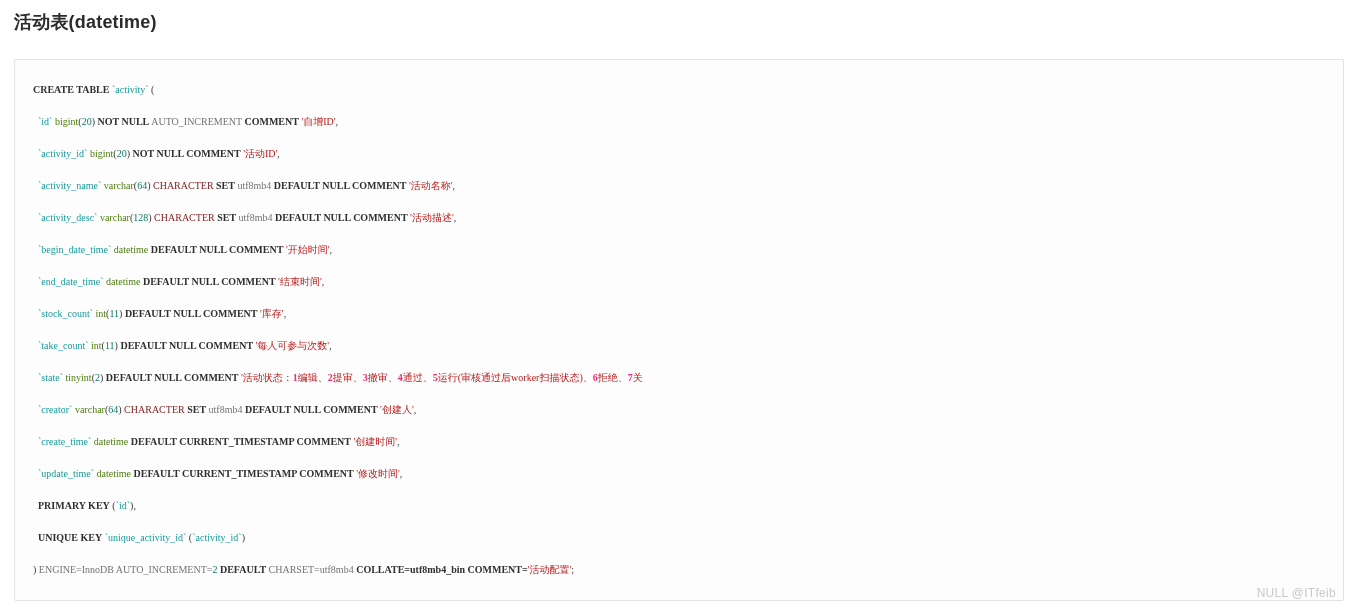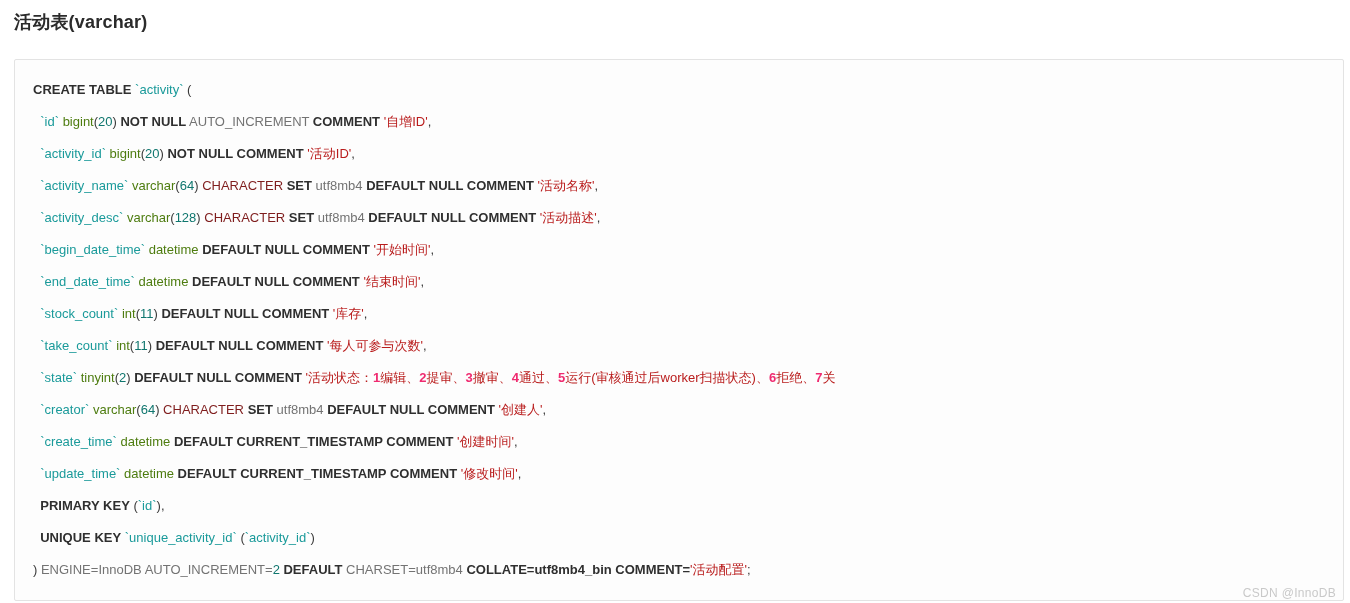--- a/index.html
+++ b/index.html
@@ -32,22 +32,22 @@
     bottom: 2px;
     background: #fdfdfd;
     border: 1px solid #e3e3e3;
     border-radius: 2px;
     overflow: hidden;
     box-sizing: border-box;
   }
 
   .code-inner {
     padding: 14px 0 0 18px;
-    font-family: Liberation Sans, sans-serif;
-    font-size: 13px;
+    font-family: Liberation Serif, serif;
+    font-size: 10px;
     line-height: 32px;
     white-space: pre;
     color: #333333;
   }
 
   .ln { display: block; white-space: pre; }
 
   
   .kw   { color: #2f2f2f; font-weight: bold; }      
   .pln  { color: #737373; font-weight: normal; }    
@@ -65,19 +65,19 @@
     bottom: 3px;
     font-family: "Liberation Sans", sans-serif;
     font-size: 12px;
     color: #c9c9c9;
     letter-spacing: 0.3px;
   }
 </style>
 </head>
 <body>
 
-<h1 class="page-title">活动表(varchar)</h1>
+<h1 class="page-title">活动表(datetime)</h1>
 
 <div class="code-block">
   <div class="code-inner"><span class="ln"><span class="kw">CREATE TABLE </span><span class="id">`activity`</span><span class="punc"> (</span></span><span class="ln"><span class="pln">  </span><span class="id">`id`</span><span class="pln"> </span><span class="typ">bigint</span><span class="punc">(</span><span class="num">20</span><span class="punc">) </span><span class="kw">NOT NULL</span><span class="pln"> AUTO_INCREMENT </span><span class="kw">COMMENT</span><span class="pln"> </span><span class="str">'自增ID'</span><span class="punc">,</span></span><span class="ln"><span class="pln">  </span><span class="id">`activity_id`</span><span class="pln"> </span><span class="typ">bigint</span><span class="punc">(</span><span class="num">20</span><span class="punc">) </span><span class="kw">NOT NULL COMMENT</span><span class="pln"> </span><span class="str">'活动ID'</span><span class="punc">,</span></span><span class="ln"><span class="pln">  </span><span class="id">`activity_name`</span><span class="pln"> </span><span class="typ">varchar</span><span class="punc">(</span><span class="num">64</span><span class="punc">) </span><span class="chr">CHARACTER</span><span class="pln"> </span><span class="kw">SET</span><span class="pln"> utf8mb4 </span><span class="kw">DEFAULT NULL COMMENT</span><span class="pln"> </span><span class="str">'活动名称'</span><span class="punc">,</span></span><span class="ln"><span class="pln">  </span><span class="id">`activity_desc`</span><span class="pln"> </span><span class="typ">varchar</span><span class="punc">(</span><span class="num">128</span><span class="punc">) </span><span class="chr">CHARACTER</span><span class="pln"> </span><span class="kw">SET</span><span class="pln"> utf8mb4 </span><span class="kw">DEFAULT NULL COMMENT</span><span class="pln"> </span><span class="str">'活动描述'</span><span class="punc">,</span></span><span class="ln"><span class="pln">  </span><span class="id">`begin_date_time`</span><span class="pln"> </span><span class="typ">datetime</span><span class="pln"> </span><span class="kw">DEFAULT NULL COMMENT</span><span class="pln"> </span><span class="str">'开始时间'</span><span class="punc">,</span></span><span class="ln"><span class="pln">  </span><span class="id">`end_date_time`</span><span class="pln"> </span><span class="typ">datetime</span><span class="pln"> </span><span class="kw">DEFAULT NULL COMMENT</span><span class="pln"> </span><span class="str">'结束时间'</span><span class="punc">,</span></span><span class="ln"><span class="pln">  </span><span class="id">`stock_count`</span><span class="pln"> </span><span class="typ">int</span><span class="punc">(</span><span class="num">11</span><span class="punc">) </span><span class="kw">DEFAULT NULL COMMENT</span><span class="pln"> </span><span class="str">'库存'</span><span class="punc">,</span></span><span class="ln"><span class="pln">  </span><span class="id">`take_count`</span><span class="pln"> </span><span class="typ">int</span><span class="punc">(</span><span class="num">11</span><span class="punc">) </span><span class="kw">DEFAULT NULL COMMENT</span><span class="pln"> </span><span class="str">'每人可参与次数'</span><span class="punc">,</span></span><span class="ln"><span class="pln">  </span><span class="id">`state`</span><span class="pln"> </span><span class="typ">tinyint</span><span class="punc">(</span><span class="num">2</span><span class="punc">) </span><span class="kw">DEFAULT NULL COMMENT</span><span class="pln"> </span><span class="str">'活动状态：</span><span class="strb">1</span><span class="str">编辑、</span><span class="strb">2</span><span class="str">提审、</span><span class="strb">3</span><span class="str">撤审、</span><span class="strb">4</span><span class="str">通过、</span><span class="strb">5</span><span class="str">运行(审核通过后worker扫描状态)、</span><span class="strb">6</span><span class="str">拒绝、</span><span class="strb">7</span><span class="str">关</span></span><span class="ln"><span class="pln">  </span><span class="id">`creator`</span><span class="pln"> </span><span class="typ">varchar</span><span class="punc">(</span><span class="num">64</span><span class="punc">) </span><span class="chr">CHARACTER</span><span class="pln"> </span><span class="kw">SET</span><span class="pln"> utf8mb4 </span><span class="kw">DEFAULT NULL COMMENT</span><span class="pln"> </span><span class="str">'创建人'</span><span class="punc">,</span></span><span class="ln"><span class="pln">  </span><span class="id">`create_time`</span><span class="pln"> </span><span class="typ">datetime</span><span class="pln"> </span><span class="kw">DEFAULT CURRENT_TIMESTAMP COMMENT</span><span class="pln"> </span><span class="str">'创建时间'</span><span class="punc">,</span></span><span class="ln"><span class="pln">  </span><span class="id">`update_time`</span><span class="pln"> </span><span class="typ">datetime</span><span class="pln"> </span><span class="kw">DEFAULT CURRENT_TIMESTAMP COMMENT</span><span class="pln"> </span><span class="str">'修改时间'</span><span class="punc">,</span></span><span class="ln"><span class="pln">  </span><span class="kw">PRIMARY KEY</span><span class="punc"> (</span><span class="id">`id`</span><span class="punc">),</span></span><span class="ln"><span class="pln">  </span><span class="kw">UNIQUE KEY</span><span class="pln"> </span><span class="id">`unique_activity_id`</span><span class="punc"> (</span><span class="id">`activity_id`</span><span class="punc">)</span></span><span class="ln"><span class="punc">) </span><span class="pln">ENGINE=InnoDB AUTO_INCREMENT=</span><span class="num">2</span><span class="pln"> </span><span class="kw">DEFAULT</span><span class="pln"> </span><span class="pln">CHARSET=utf8mb4</span><span class="pln"> </span><span class="kw">COLLATE=utf8mb4_bin</span><span class="pln"> </span><span class="kw">COMMENT=</span><span class="str">'活动配置'</span><span class="punc">;</span></span></div>
 </div>
 
-<div class="watermark">CSDN @InnoDB</div>
+<div class="watermark">NULL @ITfeib</div>
 
 </body></html>

